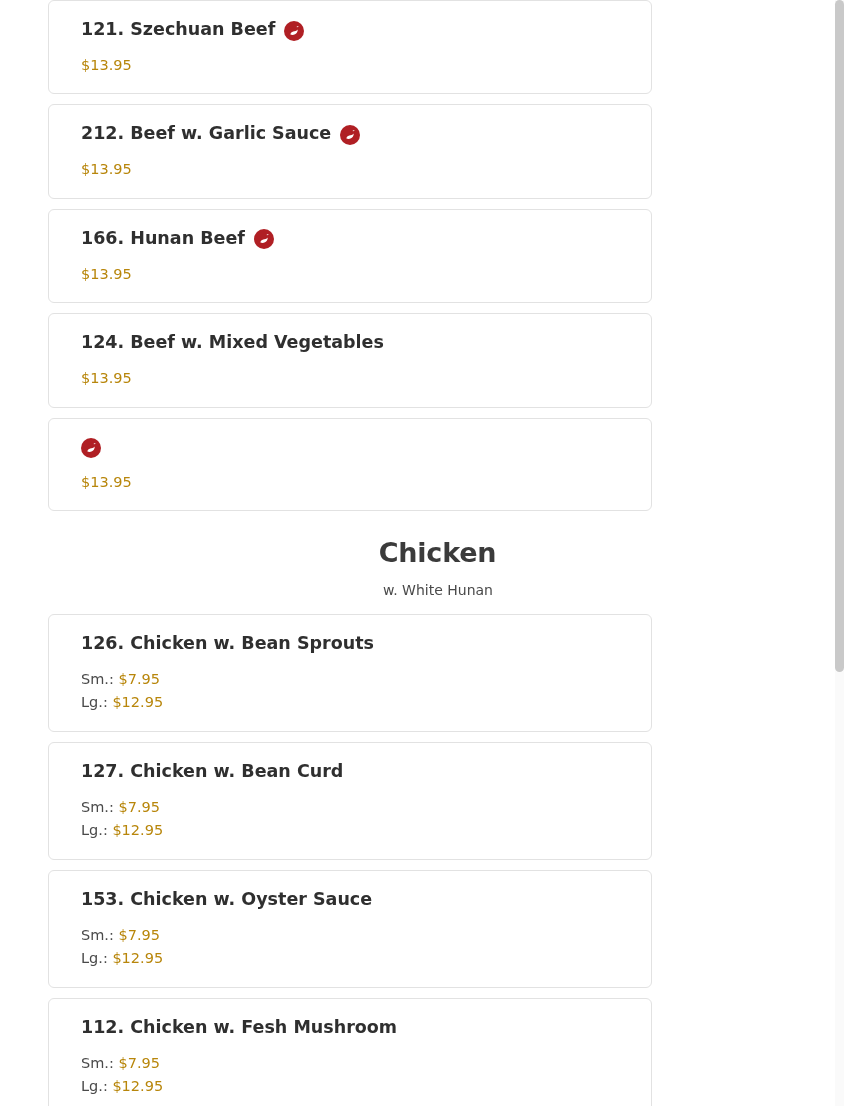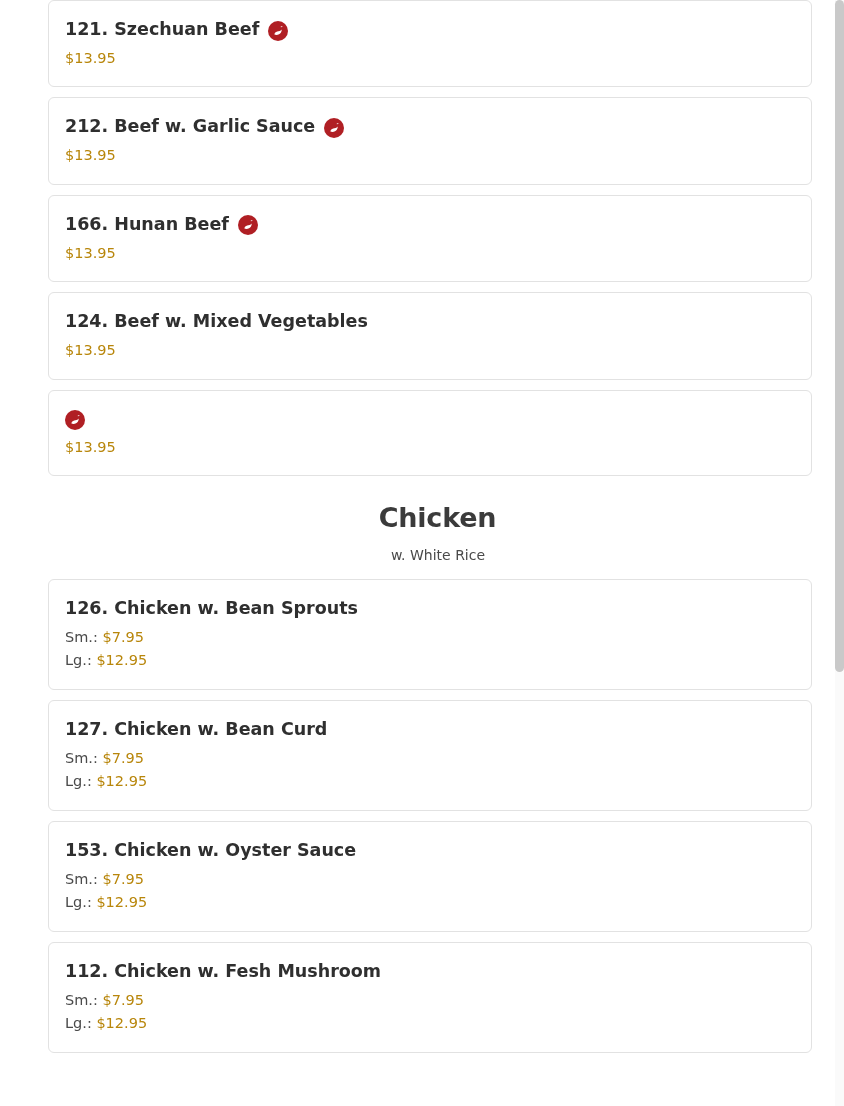--- a/index.html
+++ b/index.html
@@ -25,22 +25,22 @@
     padding: 0;
     list-style: none;
   }
   
   .item-card {
     position: relative;
     background: #ffffff;
     border: 1px solid #e2e2e2;
     border-radius: 6px;
     margin: 0 0 10px 0;
-    padding: 18px 16px 16px 16px;
-    width: 764px;
+    padding: 18px 16px 16px 32px;
+    width: 604px;
     margin-left: 32px;
   }
   .item-title {
     font-size: 17.5px;
     font-weight: 600;
     color: #2f2f2f;
     line-height: 1.2;
     display: flex;
     align-items: center;
     gap: 9px;
@@ -48,21 +48,21 @@
   .item-title .name { display: inline-block; }
   .spicy-icon {
     display: inline-block;
     width: 20px;
     height: 20px;
     flex: 0 0 20px;
     position: relative;
     top: 1px;
   }
   .price-line {
-    margin-top: 7px;
+    margin-top: 14px;
     font-size: 14.5px;
     color: #b8860b;
     line-height: 1.62;
   }
   .price-line .sizelabel {
     color: #4a4a4a;
   }
   .price-line .amount {
     color: #b8860b;
   }
@@ -182,21 +182,21 @@
         </span>
       </div>
       <div class="price-line">
         <span class="price-row"><span class="amount">$13.95</span></span>
       </div>
     </li>
   </ul>
 
   <div class="section-head">
     <h2 class="section-title">Chicken</h2>
-    <div class="section-sub">w. White Rice</div>
+    <div class="section-sub">w. White Hunan</div>
   </div>
 
   <ul class="menu-list">
 
     <li class="item-card">
       <div class="item-title">
         <span class="name">126. Chicken w. Bean Sprouts</span>
       </div>
       <div class="price-line">
         <span class="price-row"><span class="sizelabel">Sm.:</span> <span class="amount">$7.95</span></span>

